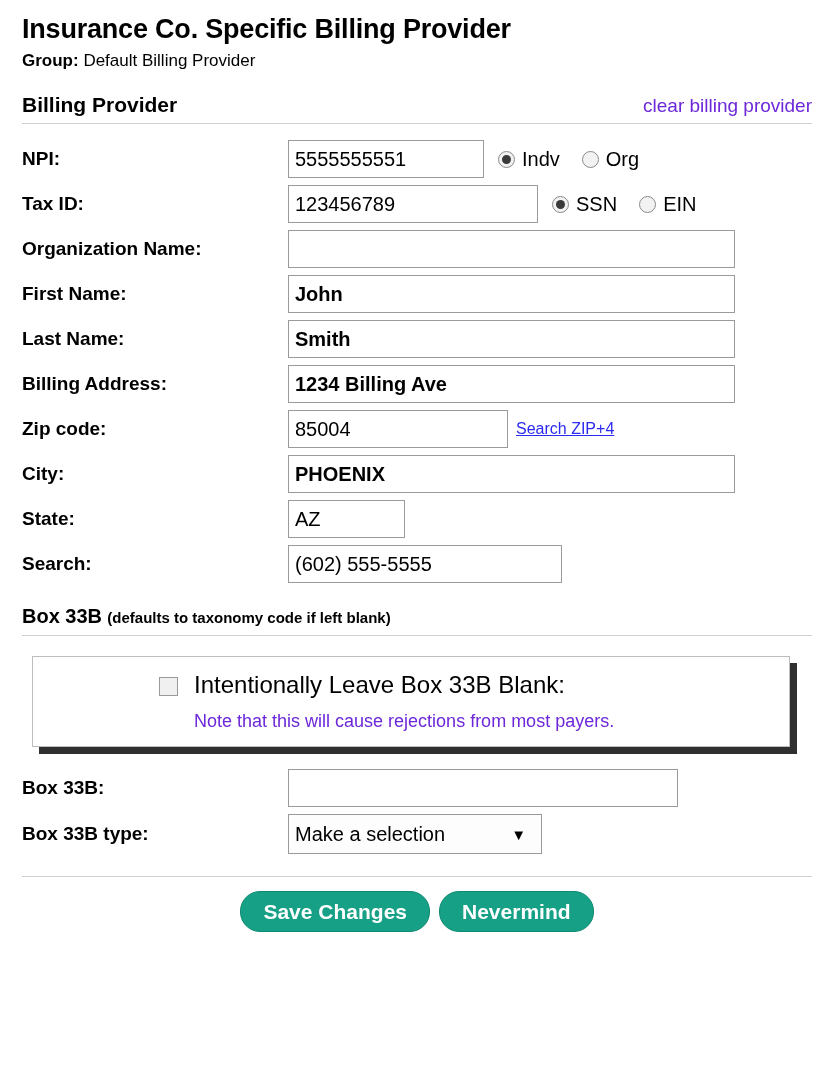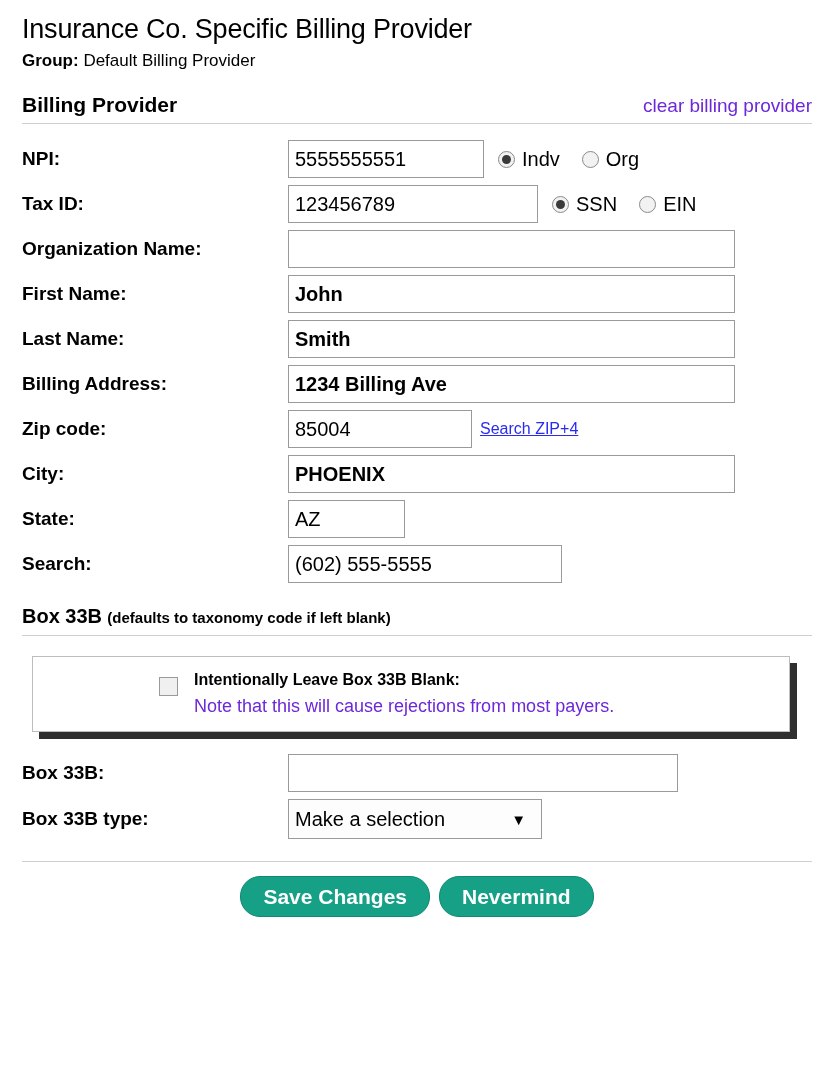--- a/index.html
+++ b/index.html
@@ -11,21 +11,21 @@
     color: #000000;
   }
   #page {
     width: 834px;
     min-height: 1070px;
     padding: 10px 22px 10px 22px;
     position: relative;
   }
   .page-title {
     font-size: 27px;
-    font-weight: normal;
+    font-weight: bold;
     letter-spacing: -0.2px;
     margin: 4px 0 6px 0;
     line-height: 1.15;
   }
   .group-line {
     font-size: 17px;
     margin: 0 0 22px 0;
   }
   .group-line .lbl { font-weight: bold; }
   .group-line .val { font-weight: normal; }
@@ -75,21 +75,21 @@
     padding: 3px 6px;
     height: 38px;
     border: 1px solid #9a9a9a;
     background: #ffffff;
     color: #000;
     outline: none;
   }
   .w-npi { width: 196px; }
   .w-tax { width: 250px; }
   .w-full { width: 447px; font-weight: bold; }
-  .w-zip { width: 184px; }
+  .w-zip { width: 220px; }
   .w-state { width: 117px; }
   .w-phone { width: 274px; }
   .w-b33b { width: 390px; }
 
   .radio-group {
     display: flex;
     align-items: center;
     margin-left: 14px;
     font-size: 20px;
   }
@@ -153,23 +153,23 @@
     width: 19px;
     height: 19px;
     border: 1px solid #9a9a9a;
     background: #f0f0f0;
     margin-top: 6px;
     margin-right: 16px;
     margin-left: 110px;
     flex: 0 0 19px;
   }
   .callout-text .c-title {
-    font-size: 16px;
-    font-weight: bold;
-    margin-bottom: 7px;
+    font-size: 24px;
+    font-weight: normal;
+    margin-bottom: 12px;
   }
   .callout-text .c-note {
     font-size: 18px;
     color: #6d28d9;
   }
 
   select.sel {
     font-family: "Liberation Sans", sans-serif;
     font-size: 20px;
     height: 40px;

